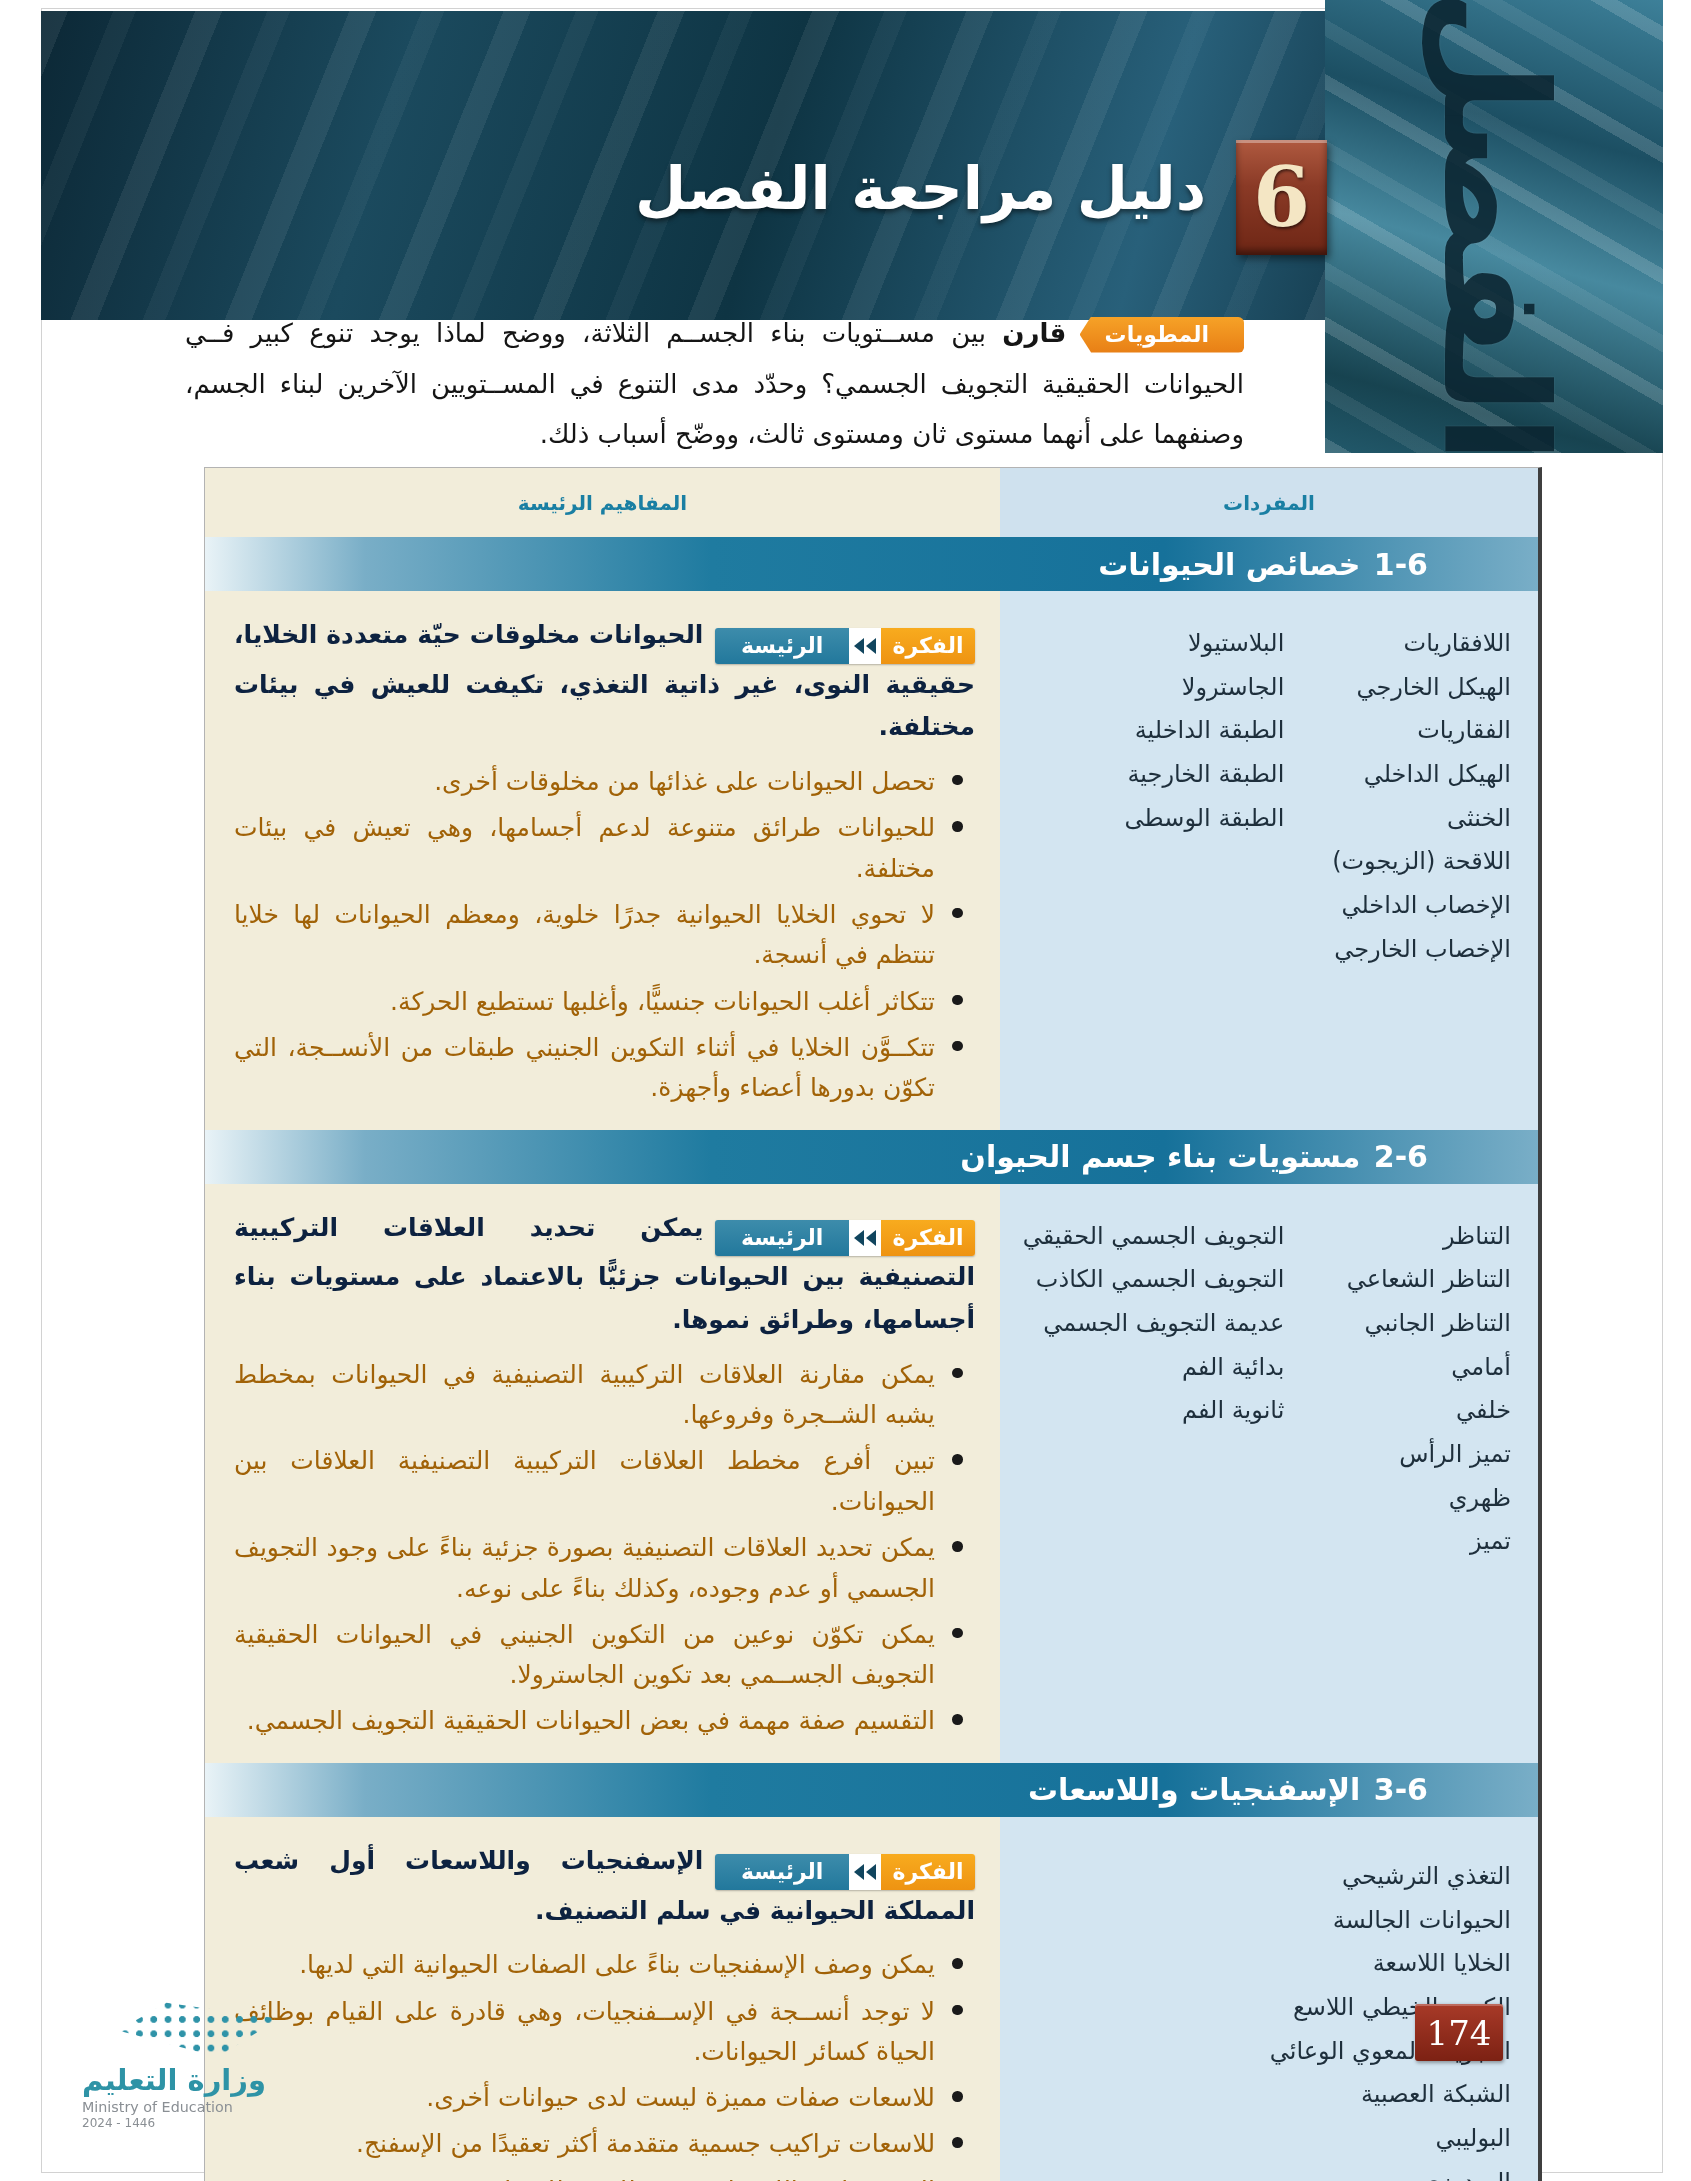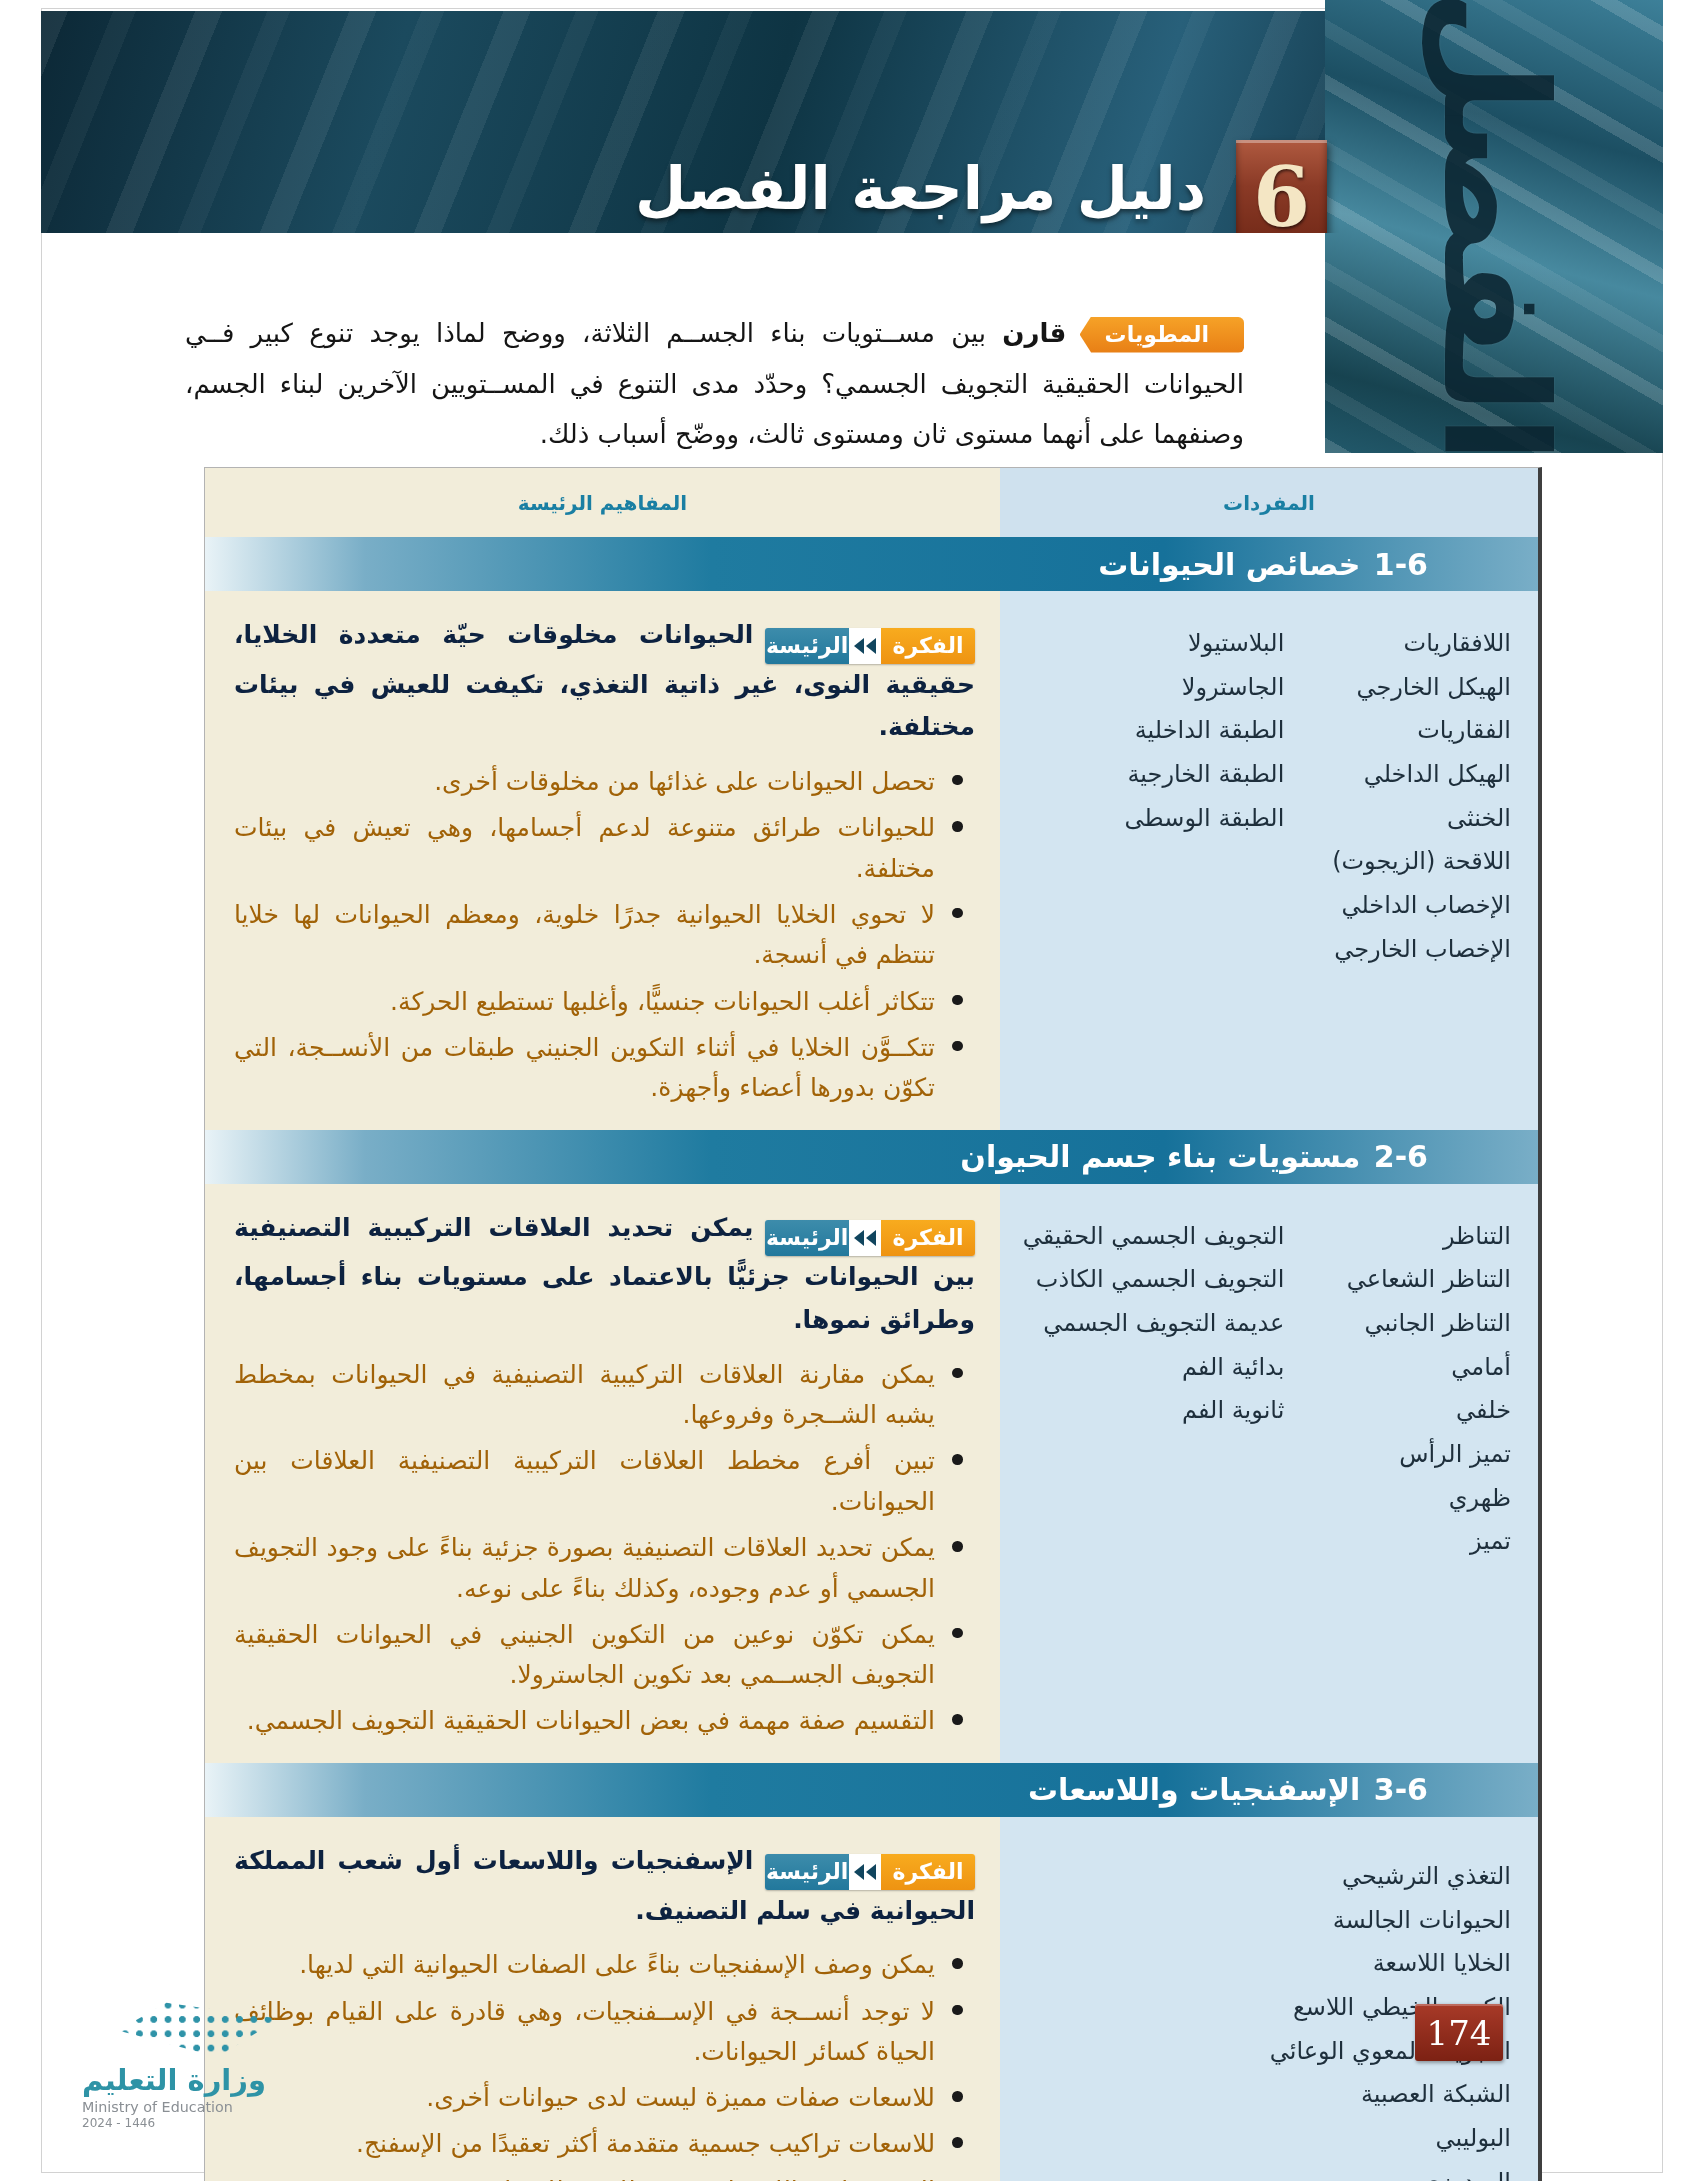--- a/index.html
+++ b/index.html
@@ -7,21 +7,21 @@
               font-family:"DejaVu Sans", sans-serif; }
 
   
   .page-frame { position:absolute; left:41px; top:7.6px; width:1622px; height:2165px;
                 border:1px solid #d2d2d2; }
 
   .corner-square { position:absolute; left:1625px; top:9.6px; width:38px; height:32.5px;
                    background:#8e201a; }
 
   
-  .banner { position:absolute; left:41px; top:10.5px; width:1622px; height:222px;
+  .banner { position:absolute; left:41px; top:10.5px; width:1622px; height:309px;
             background:linear-gradient(105deg,#0c2836 0%,#1b4a5e 22%,#0e3443 45%,#28607a 68%,#0d2d3c 88%,#123c4d 100%);
             overflow:hidden; }
   .banner::after { content:""; position:absolute; inset:0;
             background:repeating-linear-gradient(112deg, rgba(255,255,255,.07) 0 25px,
                        transparent 25px 67px, rgba(255,255,255,.045) 67px 88px, transparent 88px 143px); }
   .banner-title { position:absolute; top:143px; right:457px; z-index:3; direction:rtl;
                   color:#ffffff; font-size:59px; font-weight:800; letter-spacing:1px;
                   text-shadow:0 2.9px 4.8px rgba(0,0,0,.5); }
   .chapter-box { position:absolute; left:1195px; top:129px; width:91px; height:115px; z-index:4;
                  background:linear-gradient(180deg,#b05a40,#8a3a26 40%,#6e2615);
@@ -78,21 +78,21 @@
   .vocab-cell.single ul { width:100%; }
 
   .concepts-cell { flex:1; background:#f2edda; padding:23px 25px 15.3px 29px; }
   .lead { font-size:25px; font-weight:800; color:#0d2240; line-height:1.7; text-align:justify; }
   .idea-badge { display:inline-flex; align-items:stretch; height:36px; vertical-align:-9.6px;
                 margin-left:11.5px; border-radius:2.9px; overflow:hidden; background:#ffffff;
                 box-shadow:0 1px 1.9px rgba(0,0,0,.25); }
   .ib-orange { background:linear-gradient(180deg,#f8ab1e,#ee9312); color:#fff; font-size:22px;
                font-weight:bold; line-height:36px; padding:0 11.5px; }
   .ib-blue   { background:linear-gradient(180deg,#3d8cab,#22789c); color:#fff; font-size:22px;
-               font-weight:bold; line-height:36px; padding:0 1px; }
+               font-weight:bold; line-height:36px; padding:0 26px; }
   .ib-chev { display:inline-flex; align-items:center; padding:0 4.8px; background:#ffffff; gap:1.9px; }
   .ib-chev i { display:inline-block; width:0; height:0;
                border-top:8.6px solid transparent; border-bottom:8.6px solid transparent;
                border-right:10.5px solid #11455e; }
 
   .bullets { list-style:none; margin-top:13.4px; }
   .bullets li { position:relative; padding-right:40px; margin-bottom:5.7px;
                 font-size:25px; line-height:1.62; color:#a16207; text-align:justify; }
   .bullets li::before { content:""; position:absolute; right:12.4px; top:0.52em;
                 width:10.5px; height:10.5px; border-radius:50%; background:#1a1a1a; }

